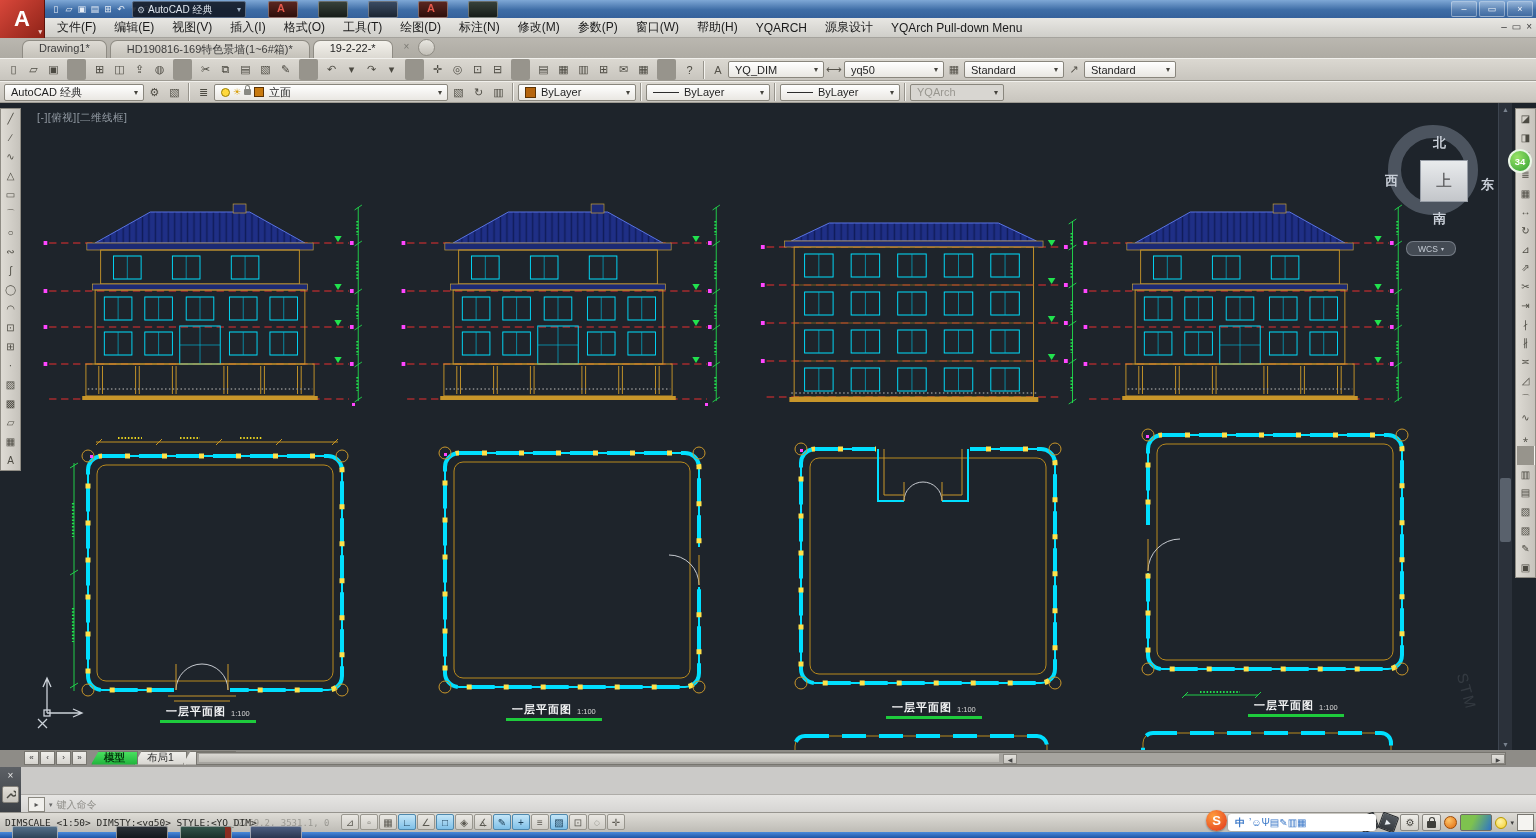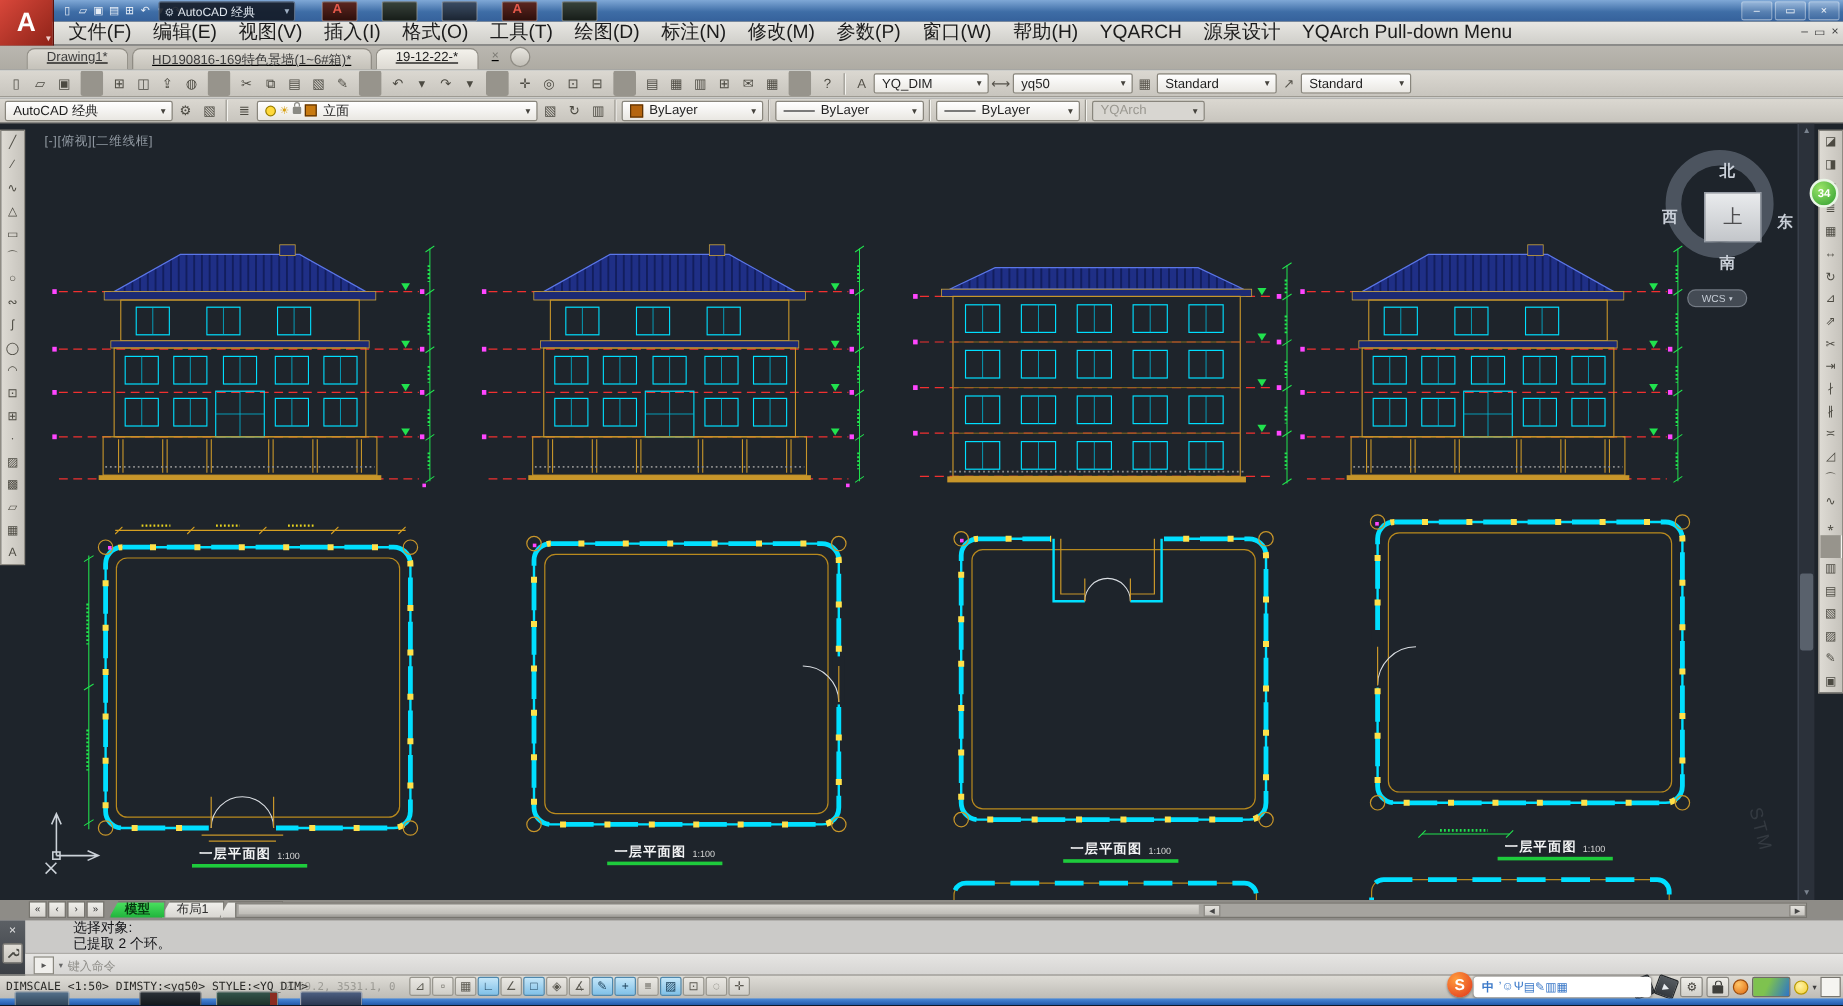--- a/index.html
+++ b/index.html
@@ -20,26 +20,26 @@
   .tthumb.red{background:linear-gradient(#5a2620,#2e0f0b);position:relative;}
   .tthumb.red::after{content:"A";position:absolute;left:8px;top:0px;color:#e4584a;font-size:11px;font-weight:bold;}
   .tthumb.dark{background:linear-gradient(#37423a,#171d19);}
   .tthumb.blue{background:linear-gradient(#3a4b62,#1b2532);}
   .title-text{position:absolute;left:690px;top:2px;width:430px;text-align:center;color:#eaf1f8;font-size:10.5px;display:flex;justify-content:center;gap:14px;}
   .win-controls{position:absolute;right:3px;top:1px;display:flex;gap:2px;z-index:5;}
   .wc{width:24px;height:14px;display:flex;align-items:center;justify-content:center;color:#f2f6fa;font-size:9px;background:linear-gradient(rgba(255,255,255,.25),rgba(255,255,255,.05));border:1px solid rgba(255,255,255,.35);border-radius:2px;}
 
   
   .menubar{top:18px;height:20px;background:linear-gradient(#e8e7e3,#cfcec9);border-bottom:1px solid #a5a39d;display:flex;align-items:center;padding-left:48px;box-sizing:border-box;}
-  .menu-item{padding:2px 9px;font-size:16px;color:#1b1b1b;white-space:nowrap;}
+  .menu-item{padding:2px 9px;font-size:12px;color:#1b1b1b;white-space:nowrap;}
   .win-controls-menu{position:absolute;right:4px;top:21px;display:flex;gap:5px;}
   .wcm{color:#3c3c3c;font-size:10px;}
 
   
-  .filetabs{top:38px;height:20px;background:linear-gradient(#bab7b0,#aeaba3);display:flex;align-items:flex-end;padding-left:22px;box-sizing:border-box;gap:3px;text-decoration:underline;}
+  .filetabs{top:38px;height:20px;background:linear-gradient(#bab7b0,#aeaba3);display:flex;align-items:flex-end;padding-left:22px;box-sizing:border-box;gap:3px;}
   .ftab{height:15px;padding:1px 16px;background:linear-gradient(#dedbd4,#c4c1b9);border:1px solid #8f8c84;border-bottom:none;border-radius:7px 7px 0 0;font-size:11px;color:#3c3c3c;white-space:nowrap;}
   .ftab.active{background:linear-gradient(#f4f2ec,#dcd9d2);color:#1e1e1e;}
   .ftab-close{margin-left:8px;font-size:10px;color:#7a7872;align-self:center;margin-bottom:3px;}
   .ftab-new{width:15px;height:15px;border-radius:50%;background:linear-gradient(#e8e6e0,#c2bfb7);border:1px solid #8f8c84;align-self:center;margin-left:6px;margin-bottom:2px;}
 
   
   .tbrow1{top:58px;height:23px;}
   .tbrow2{top:81px;height:22px;}
   .tbrow1,.tbrow2{background:linear-gradient(#dbd8d1,#c8c5be);border-top:1px solid #f1f0ec;border-bottom:1px solid #9e9b93;display:flex;align-items:center;padding:0 4px;box-sizing:border-box;gap:1px;}
   .tb-btn,.toolbar-icons span{width:17px;height:19px;display:flex;align-items:center;justify-content:center;font-size:11px;color:#4c4a42;border:1px solid transparent;border-radius:2px;flex:none;}
@@ -184,21 +184,21 @@
     </div>
   <div class="win-controls-menu">
     <span class="wcm">–</span>
     <span class="wcm">▭</span>
     <span class="wcm">×</span>
   </div>
 
   <div class="band filetabs">
     <span class="ftab">Drawing1*</span>
     <span class="ftab">HD190816-169特色景墙(1~6#箱)*</span>
-    <span class="ftab active">19-12-22-*</span>
+    <span class="ftab active">19-2-22-*</span>
     <span class="ftab-close">×</span>
     <span class="ftab-new"></span>
   </div>
 
   <div class="band tbrow1">
     <div class="toolbar-icons">
         <span class="tb-btn">▯</span>
         <span class="tb-btn">▱</span>
         <span class="tb-btn">▣</span>
         <span class="tb-sep"></span>
@@ -636,24 +636,20 @@
 
   <div class="band cmd">
     <div class="cmd-side">
       <span class="cmd-x">×</span>
       <span class="cmd-wrench">
         <svg width="11" height="11">
             <path d="M2 9 L6.2 4.8 M6.5 4.5 a2.4 2.4 0 1 0 2.2 -2.2" stroke="#4a4a44" stroke-width="1.5" fill="none"></path>
           </svg>
       </span>
     </div>
-    <div class="cmd-hist">
-      <div>选择对象:</div>
-      <div>已提取 2 个环。</div>
-    </div>
     <div class="cmd-input">
       <span class="cmd-box">▸</span>
       <span class="cmd-caret">▾</span>
       <span class="cmd-prompt">键入命令</span>
     </div>
   </div>
 
   <div class="band status">
     <span class="status-left">DIMSCALE &lt;1:50&gt; DIMSTY:&lt;yq50&gt; STYLE:&lt;YQ_DIM&gt;</span>
     <span class="status-coords">12259.2, 3531.1, 0</span>

